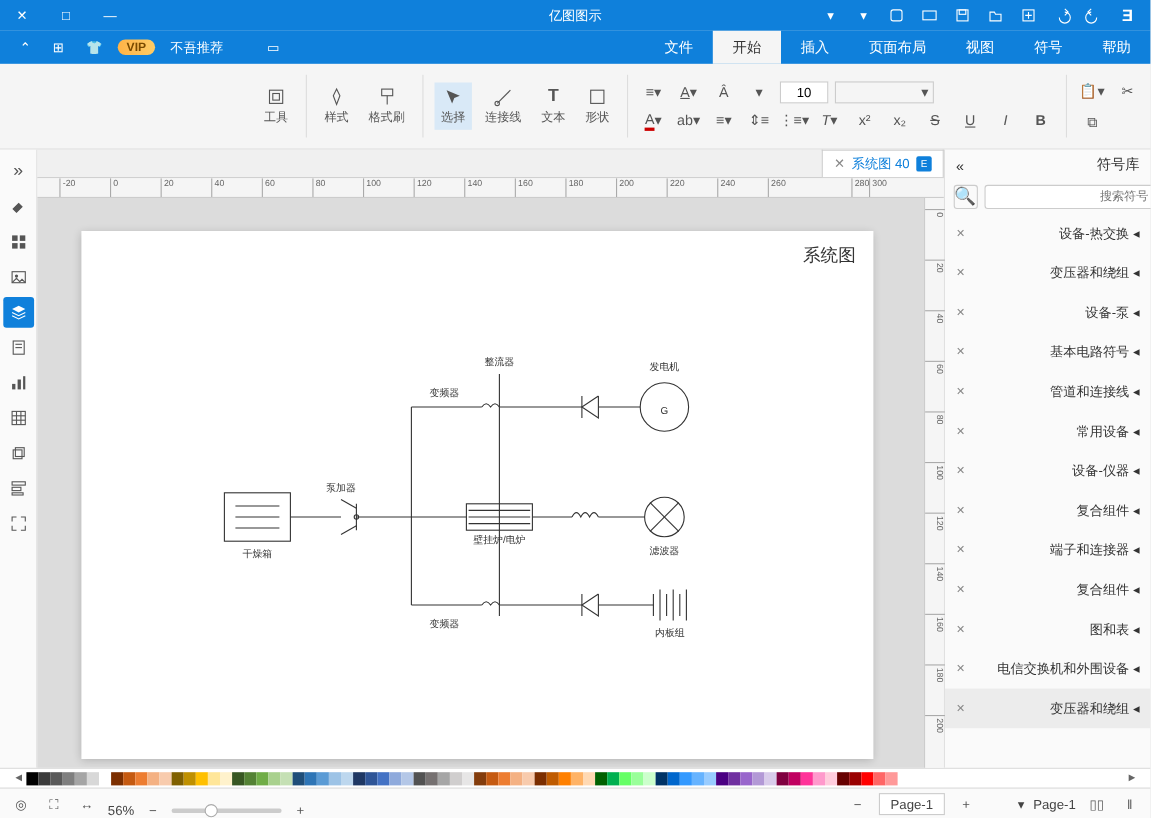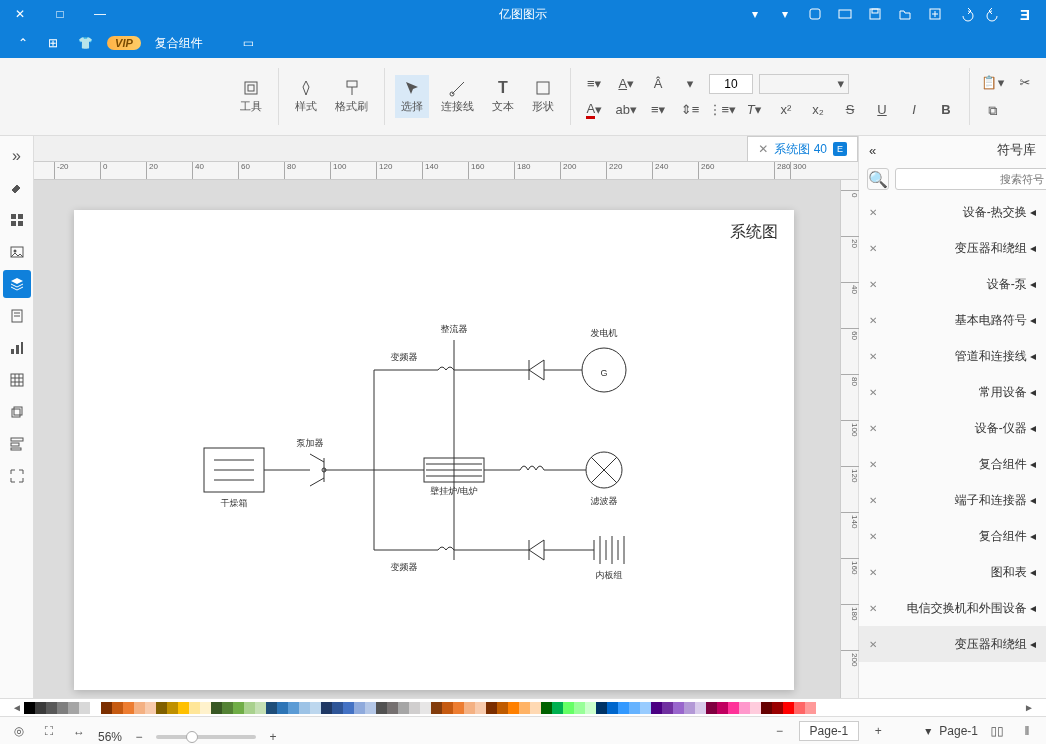--- a/index.html
+++ b/index.html
@@ -11,21 +11,21 @@
 .titlebar .win-ctrl { display: flex; gap: 0; position: absolute; left: 0; top: 0; height: 28px; }
 .titlebar .win-ctrl div { width: 40px; height: 28px; display: flex; align-items: center; justify-content: center; cursor: pointer; }
 .titlebar .title { position: absolute; left: 50%; transform: translateX(-50%); }
 .titlebar .right-icons { position: absolute; right: 8px; display: flex; gap: 4px; align-items: center; height: 28px; }
 .titlebar .right-icons div { width: 26px; height: 22px; display: flex; align-items: center; justify-content: center; cursor: pointer; }
 
 
 .menubar { height: 30px; background: #0f80db; color: #fff; display: flex; align-items: center; font-size: 13px; }
 .menubar .left-group { display: flex; align-items: center; gap: 8px; padding-left: 12px; }
 .menubar .left-group .mi { padding: 0 6px; cursor: pointer; font-size: 12px; }
-.menubar .vip { background: linear-gradient(90deg,#ffb347,#ffcc66); color: #7a4a00; border-radius: 10px; padding: 1px 8px; font-size: 11px; font-weight: bold; font-style: italic; }
+.menubar .vip { background: linear-gradient(90deg,#ffb347,#ffcc66); color: #7a4a00; border-radius: 10px; padding: 1px 8px; font-size: 11px; font-weight: bold; }
 .menubar .tabs { position: absolute; right: 0; display: flex; height: 30px; }
 .menubar .tab { padding: 0 18px; display: flex; align-items: center; cursor: pointer; font-size: 13px; }
 .menubar .tab.active { background: #f5f5f5; color: #333; }
 
 
 .ribbon { height: 78px; background: #f5f5f5; border-bottom: 1px solid #ddd; display: flex; justify-content: flex-end; padding: 4px 8px; gap: 6px; }
 .ribbon .sep { width: 1px; background: #ddd; margin: 6px 4px; }
 .ribbon .group { display: flex; flex-direction: column; justify-content: center; gap: 2px; }
 .ribbon .row { display: flex; gap: 6px; align-items: center; }
 .ribbon .btn { display: flex; flex-direction: column; align-items: center; justify-content: center; gap: 2px; padding: 4px 6px; cursor: pointer; color: #555; font-size: 11px; min-width: 34px; }
@@ -142,24 +142,33 @@
     <div style="font-weight:bold;font-size:15px;">Ǝ</div>
   </div>
 </div>
 
 <div class="menubar" style="position:relative;">
   <div class="left-group">
     <div class="mi">⌃</div>
     <div class="mi">⊞</div>
     <div class="mi">👕</div>
     <span class="vip">VIP</span>
-    <div class="mi">复合组件</div>
+    <div class="mi">不吾推荐</div>
     <div class="mi">�⵫</div>
     <div class="mi">▭</div>
   </div>
+  <div class="tabs" id="menu-tabs">
+      <div class="tab">文件</div>
+      <div class="tab active">开始</div>
+      <div class="tab">插入</div>
+      <div class="tab">页面布局</div>
+      <div class="tab">视图</div>
+      <div class="tab">符号</div>
+      <div class="tab">帮助</div>
+    </div>
 </div>
 
 <div class="ribbon">
   <div class="group">
     <div class="btn">
         <span class="ico">
           <svg width="18" height="18">
             <rect x="3" y="3" width="12" height="12" stroke="#555" fill="none"></rect>
             <rect x="6" y="6" width="6" height="6" stroke="#555" fill="none"></rect>
           </svg>

